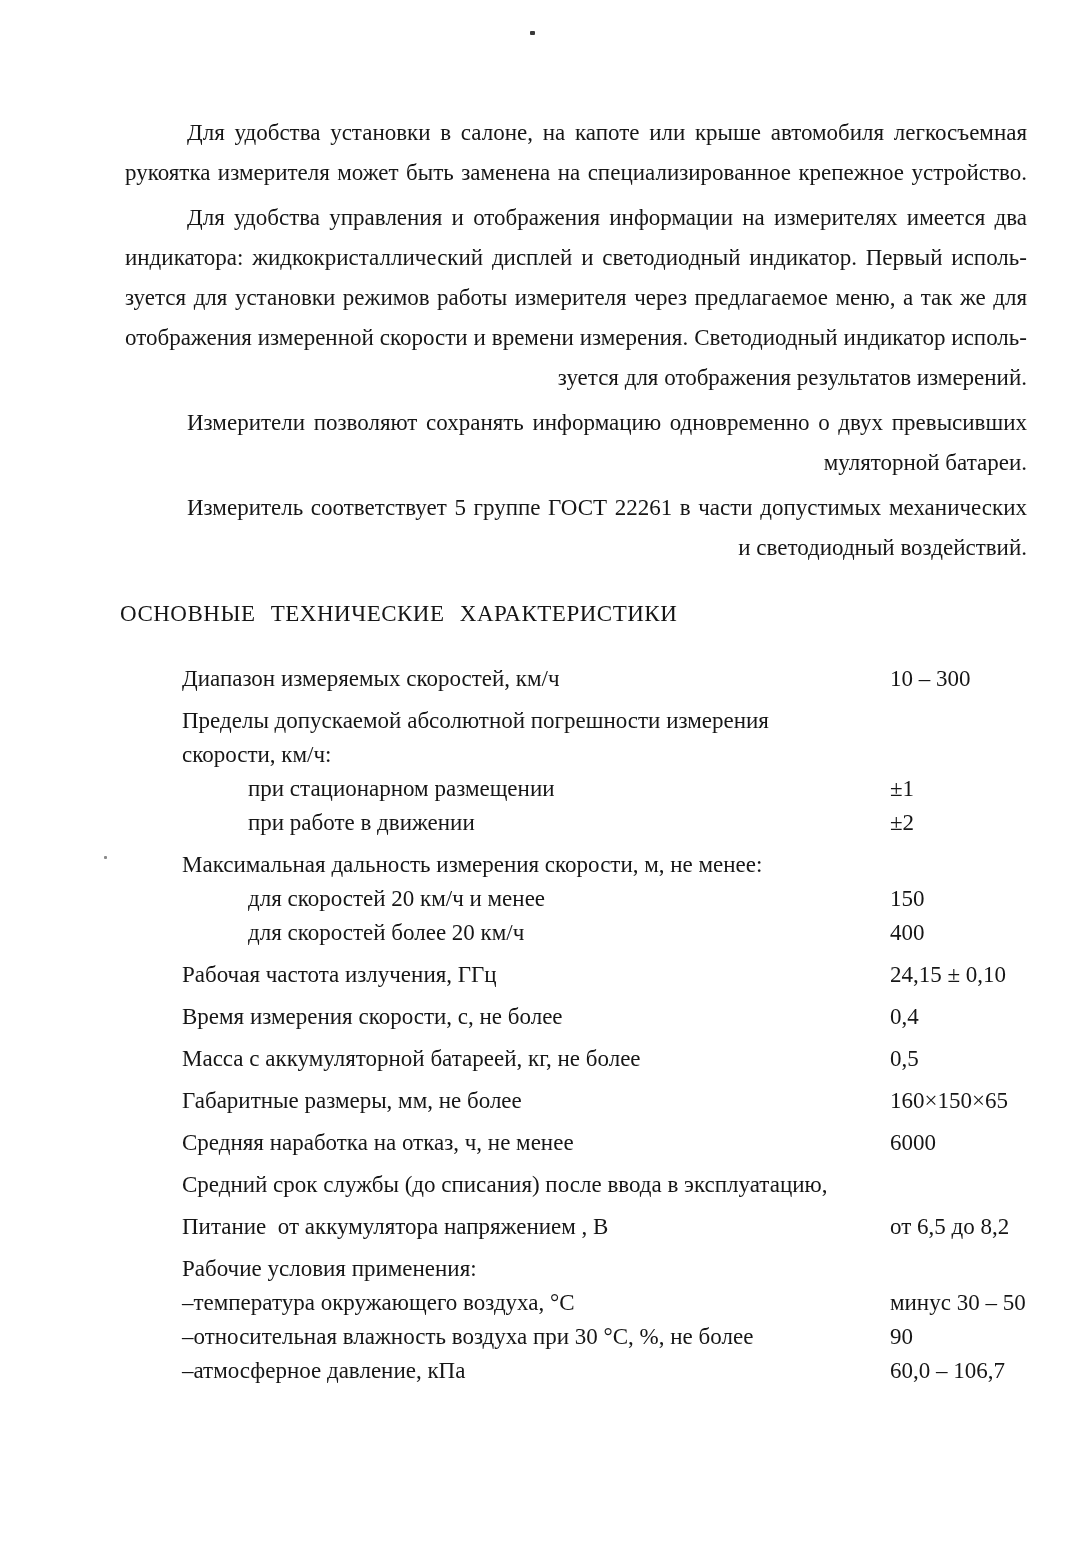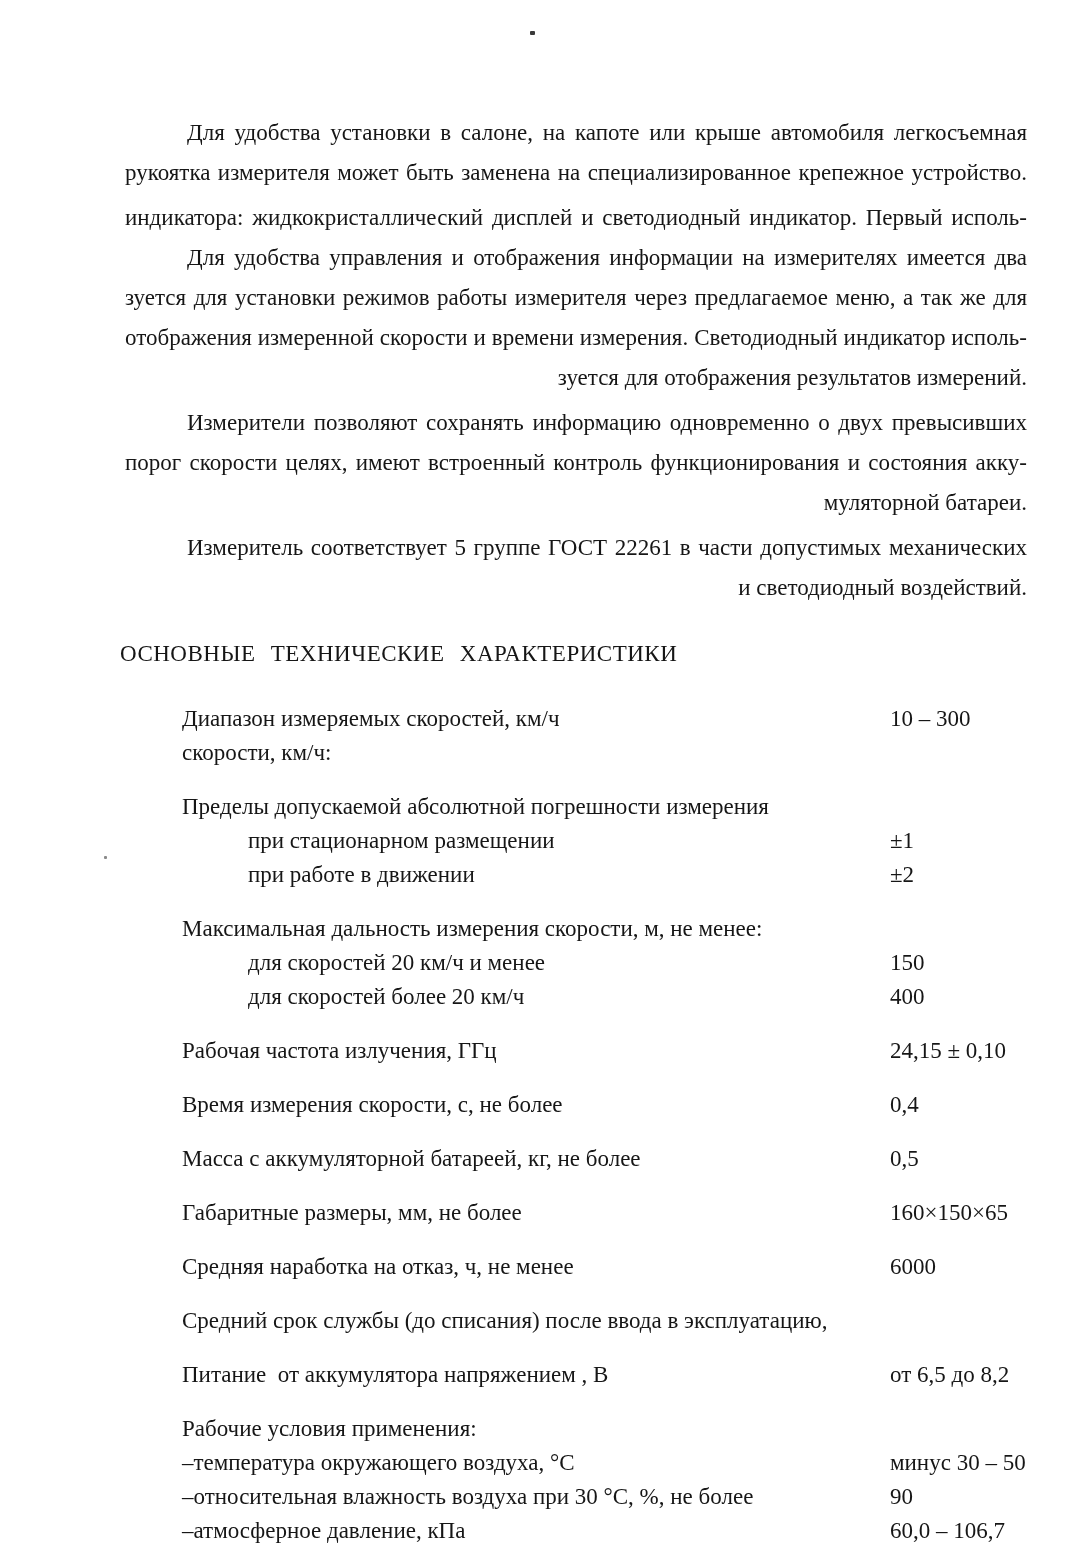--- a/index.html
+++ b/index.html
@@ -41,21 +41,21 @@
     line-height: 40px;
     text-align: left;
     word-spacing: 9px;
     letter-spacing: 0.5px;
   }
 
   .specs { margin-top: 28px; }
   .spec-row {
     position: relative;
     line-height: 34px;
-    margin-top: 20px;
+    margin-top: 8px;
     padding-left: 62px;
   }
   .spec-row.tight { margin-top: 0; }
   .spec-row.sub { padding-left: 128px; }
   .spec-label { white-space: pre-wrap; }
   .spec-value {
     position: absolute;
     left: 770px;
     top: 0;
     white-space: nowrap;
@@ -78,54 +78,53 @@
   <div class="speck speck-2"></div>
 
   <div class="content">
 
     <div class="para">
       <div class="tline j ind">Для удобства установки в салоне, на капоте или крыше автомобиля легкосъемная</div>
       <div class="tline j">рукоятка измерителя может быть заменена на специализированное крепежное устройство.</div>
     </div>
 
     <div class="para">
+      <div class="tline j ind">Для удобства управления и отображения информации на измерителях имеется два</div>
       <div class="tline j">индикатора: жидкокристаллический дисплей и светодиодный индикатор. Первый исполь-</div>
-      <div class="tline j ind">Для удобства управления и отображения информации на измерителях имеется два</div>
       <div class="tline j">зуется для установки режимов работы измерителя через предлагаемое меню, а так же для</div>
       <div class="tline j">отображения измеренной скорости и времени измерения. Светодиодный индикатор исполь-</div>
       <div class="tline">зуется для отображения результатов измерений.</div>
     </div>
 
     <div class="para">
       <div class="tline j ind">Измерители позволяют сохранять информацию одновременно о двух превысивших</div>
-      <div class="tline j">порог скорости целях, имеют встроенный контроль функционирования и состояния акку-</div>
       <div class="tline">муляторной батареи.</div>
     </div>
 
     <div class="para">
       <div class="tline j ind">Измеритель соответствует 5 группе ГОСТ 22261 в части допустимых механических</div>
       <div class="tline">и светодиодный воздействий.</div>
     </div>
 
     <div class="section-title">ОСНОВНЫЕ ТЕХНИЧЕСКИЕ ХАРАКТЕРИСТИКИ</div>
 
     <div class="specs">
 
       <div class="spec-row">
         <span class="spec-label">Диапазон измеряемых скоростей, км/ч</span>
         <span class="spec-value">10 – 300</span>
       </div>
 
+      <div class="spec-row">
+        <span class="spec-label">Пределы допускаемой абсолютной погрешности измерения</span>
+        <span class="spec-value"></span>
+      </div>
+
       <div class="spec-row tight">
         <span class="spec-label">скорости, км/ч:</span>
-        <span class="spec-value"></span>
-      </div>
-
-      <div class="spec-row">
-        <span class="spec-label">Пределы допускаемой абсолютной погрешности измерения</span>
         <span class="spec-value"></span>
       </div>
 
       <div class="spec-row tight sub">
         <span class="spec-label">при стационарном размещении</span>
         <span class="spec-value">±1</span>
       </div>
 
       <div class="spec-row tight sub">
         <span class="spec-label">при работе в движении</span>

